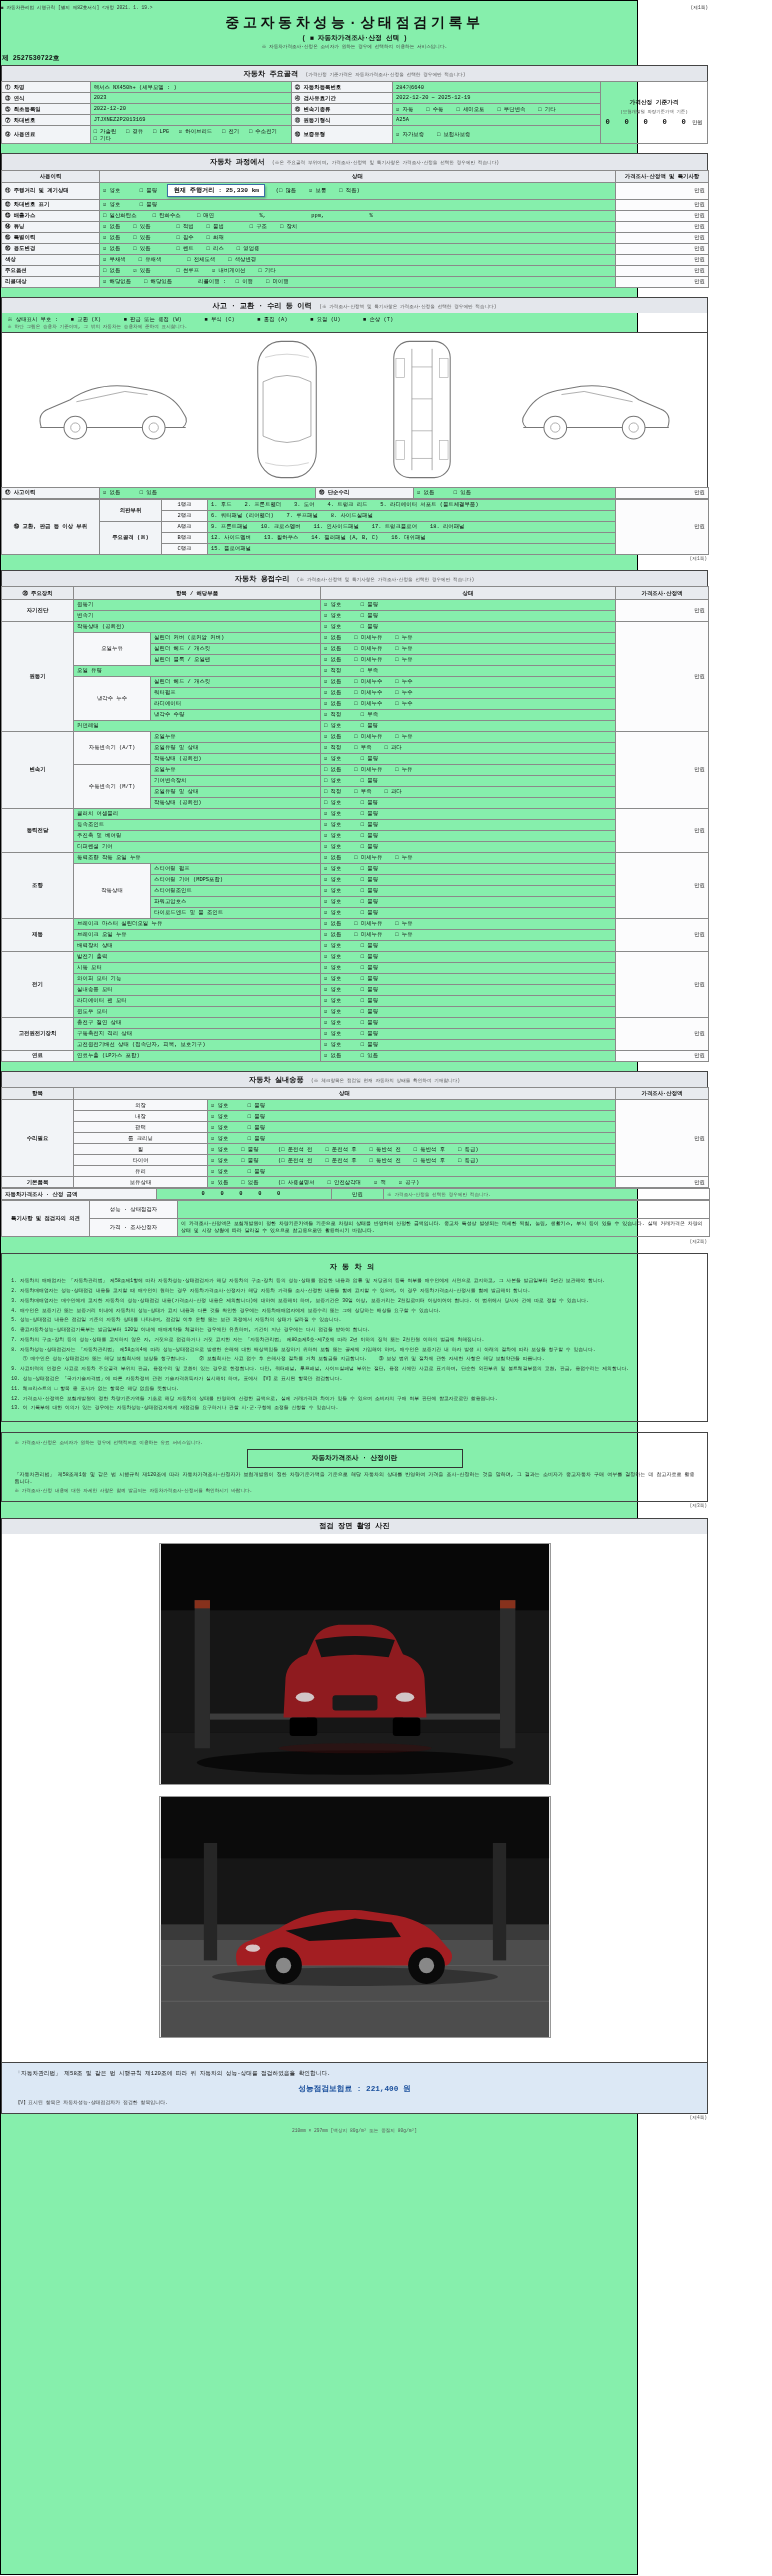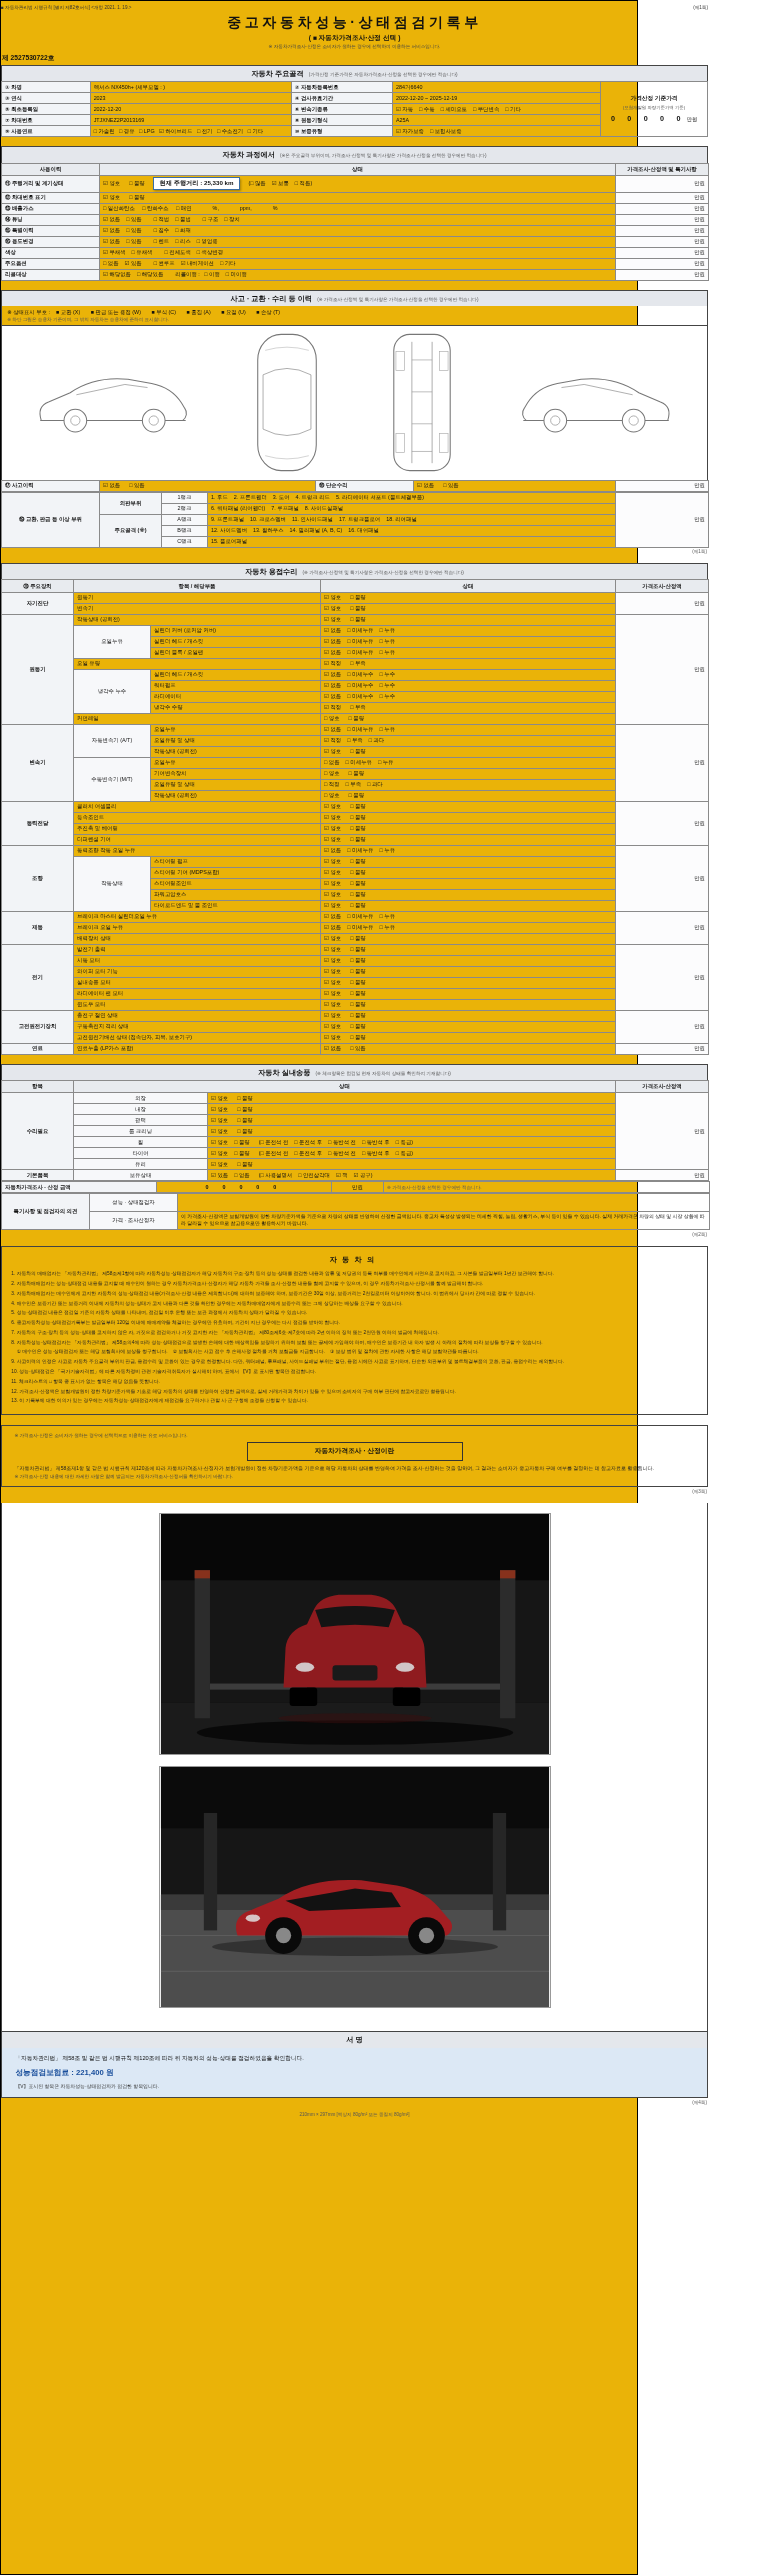--- a/index.html
+++ b/index.html
@@ -1,19 +1,19 @@
 <!DOCTYPE html>
 <html style="font-size:8.2px"><head>
 <meta charset="utf-8">
 <style>
   * { box-sizing: border-box; }
   html,body { margin:0; padding:0; }
   body { width:773px; background:#ffffff; color:#111;
          font-family:"Liberation Sans","DejaVu Sans",sans-serif; }
-  .sheet { width:638px; min-height:2575px; border:0.5px solid #000; background:#eab308; padding:3.1px 0 12.4px; }
+  .sheet { width:638px; min-height:2575px; border:0.5px solid #000; background:#86efac; padding:3.1px 0 12.4px;font-family:Liberation Mono, monospace; }
   .doc { width:707px; margin:0 auto; }
   .topline { display:flex; justify-content:space-between; font-size:4.6px; color:#333; margin:1px 0 2.1px; }
   .title { text-align:center; font-size:14px; font-weight:bold; letter-spacing:3.6px; margin-top:4.1px; }
   .subtitle { text-align:center; font-size:6.7px; font-weight:bold; margin-top:2.1px; }
   .subnote { text-align:center; font-size:4.6px; color:#444; margin-top:1px; }
   .docno { font-size:6.7px; font-weight:bold; margin:5.2px 0 1.5px 1px; }
   .secbar { background:#e4e7ec; border:0.8px solid #444; border-bottom:none; text-align:center;
             font-weight:bold; font-size:7.2px; padding:2.6px 0; }
   .secbar .note { font-weight:normal; font-size:4.6px; color:#555; margin-left:3.1px; }
   table.frm { width:100%; border-collapse:collapse; table-layout:fixed; border:0.8px solid #444; }
@@ -47,21 +47,21 @@
   .noti { font-size:4.8px; line-height:1.5; margin:0 0 2.6px; color:#222; text-align:justify; }
   .piwrap { border:0.8px solid #444; padding:6.2px 12.4px; }
   .pinote { font-size:4.6px; color:#444; margin:1.5px 0; }
   .pibox { width:216px; margin:4.1px auto; border:0.7px solid #333; padding:3.6px 0; text-align:center;
            font-weight:bold; font-size:6.7px; }
   .pibody { font-size:5px; line-height:1.5; color:#222; text-align:justify; }
   .photoarea { border:0.8px solid #444; border-top:none; padding:9.3px 0 12.4px; background:#fff; }
   .photo { display:block; margin:0 auto 11.3px; border:0.5px solid #999; }
   .signbox { border:0.8px solid #444; border-top:none; background:#dce8f5; padding:7.2px 13.4px 8.2px; }
   .signline1 { font-size:5.7px; margin-bottom:5.2px; }
-  .premium { text-align:left; font-size:7.7px; font-weight:bold; color:#1a4f9c; margin:3.1px 0 5.2px; }
+  .premium { text-align:center; font-size:7.7px; font-weight:bold; color:#1a4f9c; margin:3.1px 0 5.2px; }
   .signline2 { font-size:4.9px; color:#333; }
   .footer { text-align:center; font-size:4.6px; color:#555; margin-top:7.2px; }
 </style>
 </head>
 <body>
 
 <div class="sheet">
 <div class="doc">
 
   <div class="topline">
@@ -638,20 +638,23 @@
   <div class="piwrap">
     <div class="pinote">※ 가격조사·산정은 소비자가 원하는 경우에 선택적으로 이용하는 유료 서비스입니다.</div>
     <div class="pibox">자동차가격조사 · 산정이란</div>
     <div class="pibody">「자동차관리법」 제58조제1항 및 같은 법 시행규칙 제120조에 따라 자동차가격조사·산정자가 보험개발원이 정한 차량기준가액을 기준으로 해당 자동차의 상태를 반영하여 가격을 조사·산정하는 것을 말하며, 그 결과는 소비자가 중고자동차 구매 여부를 결정하는 데 참고자료로 활용됩니다.</div>
     <div class="pinote">※ 가격조사·산정 내용에 대한 자세한 사항은 함께 발급되는 자동차가격조사·산정서를 확인하시기 바랍니다.</div>
   </div>
   <div class="pgmark">(제3쪽)</div>
 
   <div class="gap"></div>
 
+  <div class="secbar">
+    <span>점검 장면 촬영 사진</span>
+  </div>
   <div class="photoarea">
     <svg class="photo" width="392" height="242" viewBox="0 0 760 470">
       <rect width="760" height="470" fill="#101010"></rect>
       <rect width="760" height="130" fill="#070707"></rect>
       <rect y="130" width="760" height="240" fill="#161616"></rect>
       <rect y="370" width="760" height="100" fill="#1b1b1b"></rect>
       <ellipse cx="380" cy="428" rx="310" ry="24" fill="#000" opacity="0.65"></ellipse>
       <rect x="66" y="110" width="30" height="290" fill="#2c2c2c"></rect>
       <rect x="664" y="110" width="30" height="290" fill="#2c2c2c"></rect>
       <rect x="66" y="110" width="30" height="16" fill="#86311c"></rect>
@@ -680,23 +683,20 @@
       <path d="M150 330 C142 306 150 290 172 282 L230 258 C274 228 330 218 392 222 L462 232 C506 240 534 260 550 282 L562 296 C574 306 572 322 560 330 Z" fill="#a31e22"></path>
       <path d="M244 262 L380 238 L452 246 L470 274 L290 282 Z" fill="#121212"></path>
       <circle cx="240" cy="330" r="36" fill="#0a0a0a"></circle>
       <circle cx="240" cy="330" r="15" fill="#888"></circle>
       <circle cx="520" cy="330" r="36" fill="#0a0a0a"></circle>
       <circle cx="520" cy="330" r="15" fill="#888"></circle>
       <ellipse cx="180" cy="296" rx="14" ry="7" fill="#e0e0e0" opacity="0.85"></ellipse>
     </svg>
   </div>
 
-  <div class="secbar" style="border-top:none;">
-    <span>서 명</span>
-  </div>
   <div class="signbox">
     <div class="signline1">「자동차관리법」 제58조 및 같은 법 시행규칙 제120조에 따라 위 자동차의 성능·상태를 점검하였음을 확인합니다.</div>
     <div class="premium">
       <span>성능점검보험료 :</span>
       <span>221,400 원</span>
     </div>
     <div class="signline2">【V】표시된 항목은 자동차성능·상태점검자가 점검한 항목입니다.</div>
   </div>
   <div class="pgmark">(제4쪽)</div>
 

